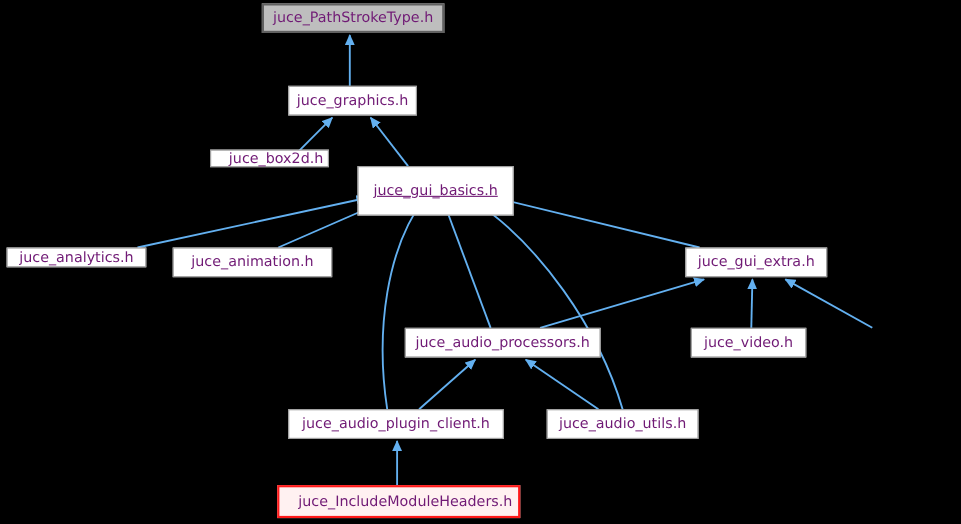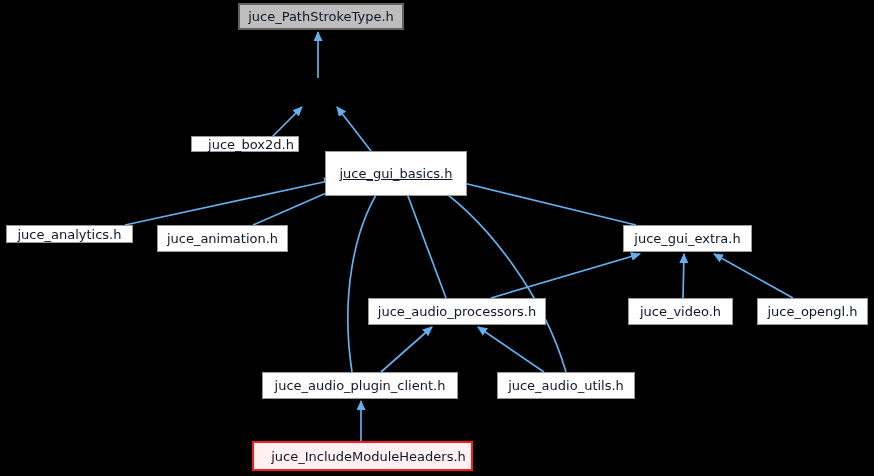--- a/index.html
+++ b/index.html
@@ -21,21 +21,21 @@
   }
   .node {
     position: absolute;
     box-sizing: border-box;
     display: flex;
     align-items: center;
     justify-content: center;
     font-size: 13px;
     line-height: 1;
     white-space: nowrap;
-    color: #0f172a;
+    color: #701a75;
     cursor: pointer;
     padding: 0 4px;
   }
   .node--white {
     background: #ffffff;
     border: 1px solid #9a9a9a;
   }
   .node--gray {
     background: #bebebe;
     border: 2px solid #616161;
@@ -68,24 +68,24 @@
       <path d="M352,372 C341,300 352,225 386,180" class="edge" stroke="#63b0f0" stroke-width="1.7" marker-end="url(#arrowhead)"></path>
       <path d="M566,372 C545,300 490,220 427,180" class="edge" stroke="#63b0f0" stroke-width="1.7" marker-end="url(#arrowhead)"></path>
       <path d="M381,372 L432,327" class="edge" stroke="#63b0f0" stroke-width="1.7" marker-end="url(#arrowhead)"></path>
       <path d="M544,372 L478,327" class="edge" stroke="#63b0f0" stroke-width="1.7" marker-end="url(#arrowhead)"></path>
       <path d="M491,298 L640,254" class="edge" stroke="#63b0f0" stroke-width="1.7" marker-end="url(#arrowhead)"></path>
       <path d="M683,298 L684,254" class="edge" stroke="#63b0f0" stroke-width="1.7" marker-end="url(#arrowhead)"></path>
       <path d="M793,298 L714,254" class="edge" stroke="#63b0f0" stroke-width="1.7" marker-end="url(#arrowhead)"></path>
       <path d="M361,441 L361,401" class="edge" stroke="#63b0f0" stroke-width="1.7" marker-end="url(#arrowhead)"></path>
     </svg>
 <div class="node node--gray" style="left: 238px; top: 3px; width: 166px; height: 27px;">juce_PathStrokeType.h</div>
+    <div class="node node--white" style="left: 262px; top: 78px; width: 117px; height: 27px;">juce_graphics.h</div>
     <div class="node node--white" style="left: 191px; top: 136px; width: 108px; height: 16px; padding-left: 16px;">juce_box2d.h</div>
     <div class="node node--white" style="left: 325px; top: 151px; width: 142px; height: 45px; text-decoration: underline;">juce_gui_basics.h</div>
     <div class="node node--white" style="left: 6px; top: 225px; width: 127px; height: 18px;">juce_analytics.h</div>
-    <div class="node node--white" style="left: 157px; top: 225px; width: 131px; height: 27px;">juce_animation.h</div>
+    <div class="node node--white" style="left: 157px; top: 225px; width: 145px; height: 27px;">juce_animation.h</div>
     <div class="node node--white" style="left: 623px; top: 225px; width: 129px; height: 27px;">juce_gui_extra.h</div>
     <div class="node node--white" style="left: 368px; top: 298px; width: 178px; height: 27px;">juce_audio_processors.h</div>
     <div class="node node--white" style="left: 628px; top: 298px; width: 105px; height: 27px;">juce_video.h</div>
-    <div class="node node--white" style="left: 757px; top: 298px; width: 111px; height: 27px;">juce_opengl.h</div>
     <div class="node node--white" style="left: 262px; top: 372px; width: 196px; height: 27px;">juce_audio_plugin_client.h</div>
     <div class="node node--white" style="left: 497px; top: 372px; width: 138px; height: 27px; text-align: center;">juce_audio_utils.h</div>
     <div class="node node--highlight" style="left: 252px; top: 441px; width: 221px; height: 30px; padding-left: 16px;">juce_IncludeModuleHeaders.h</div>
   </div>
 
 </body></html>

